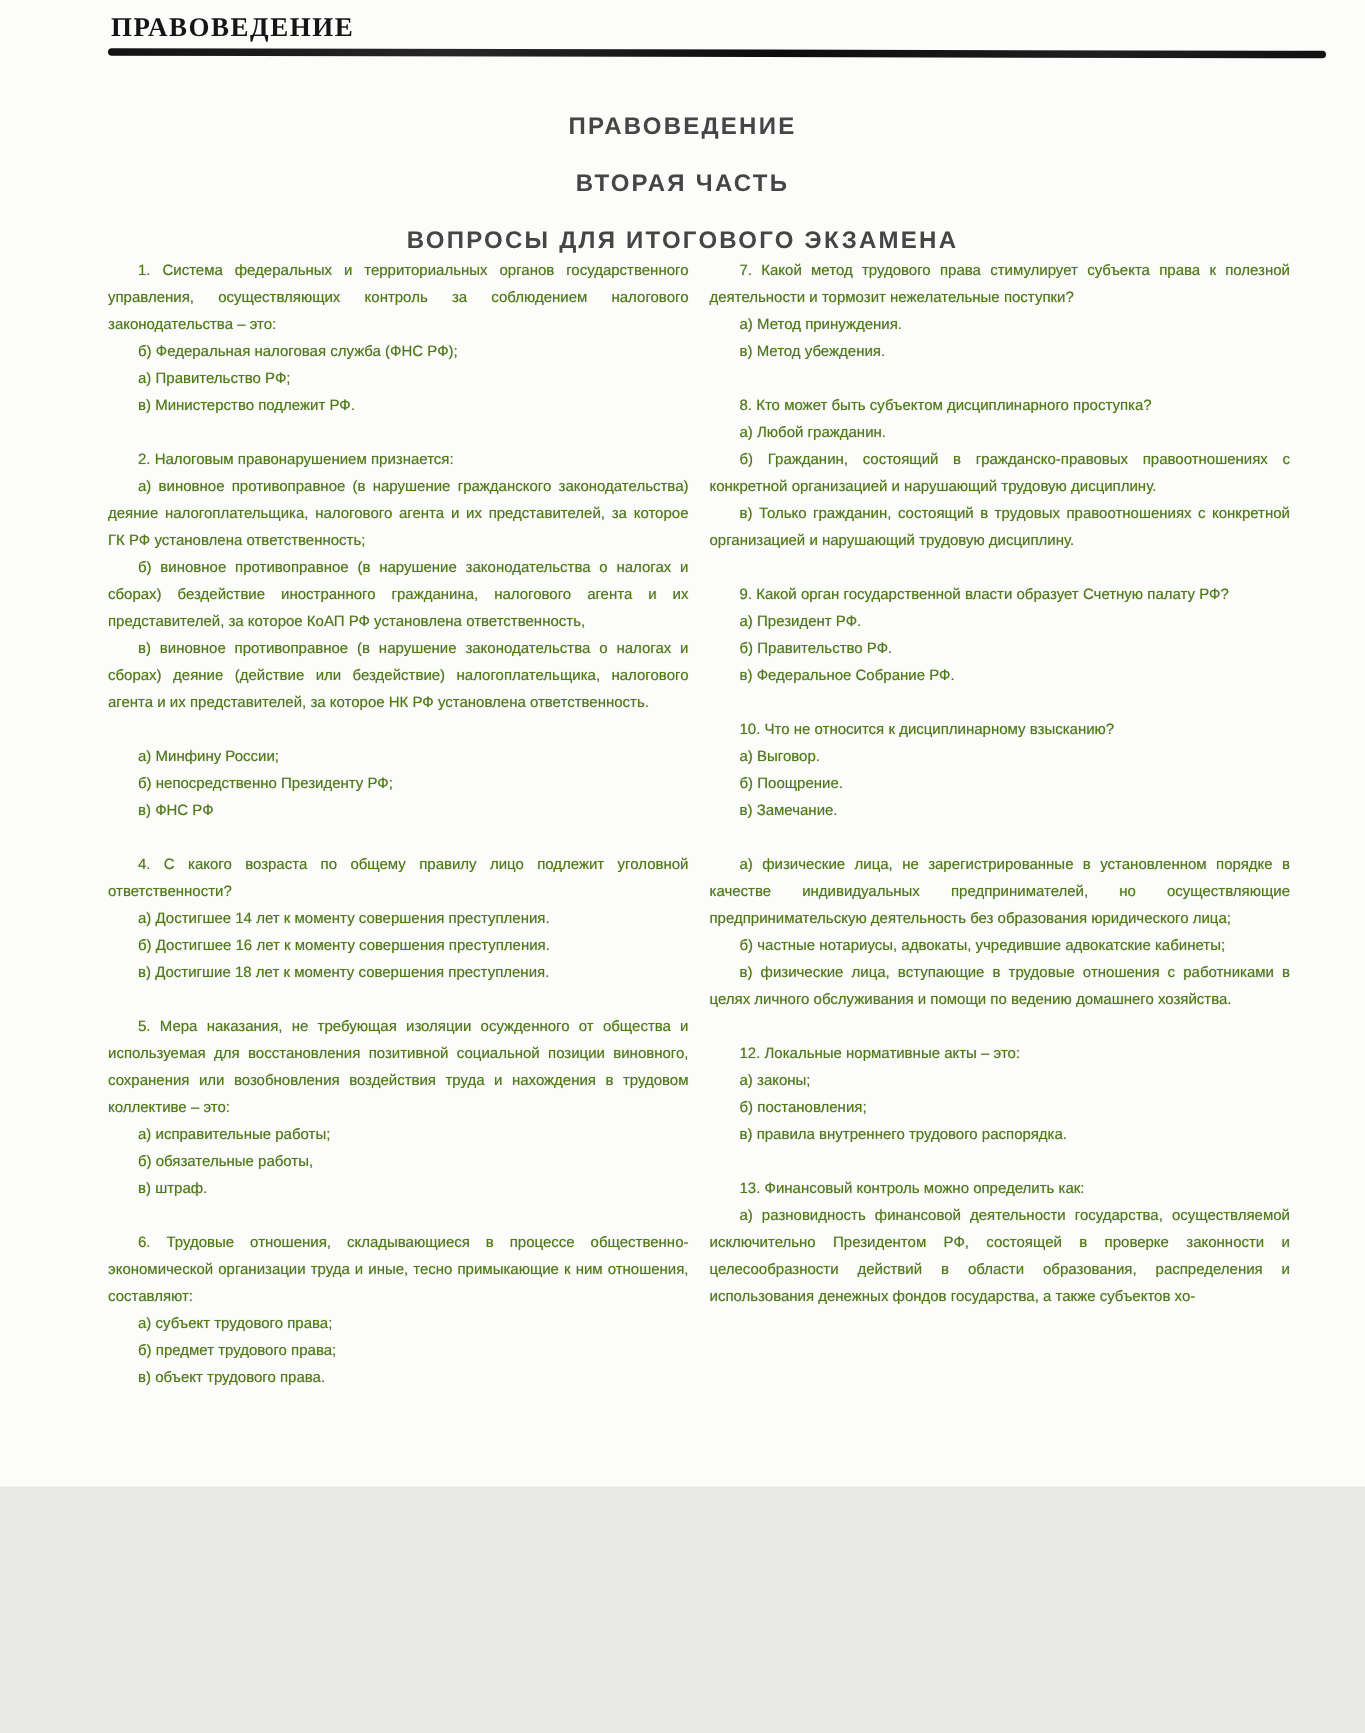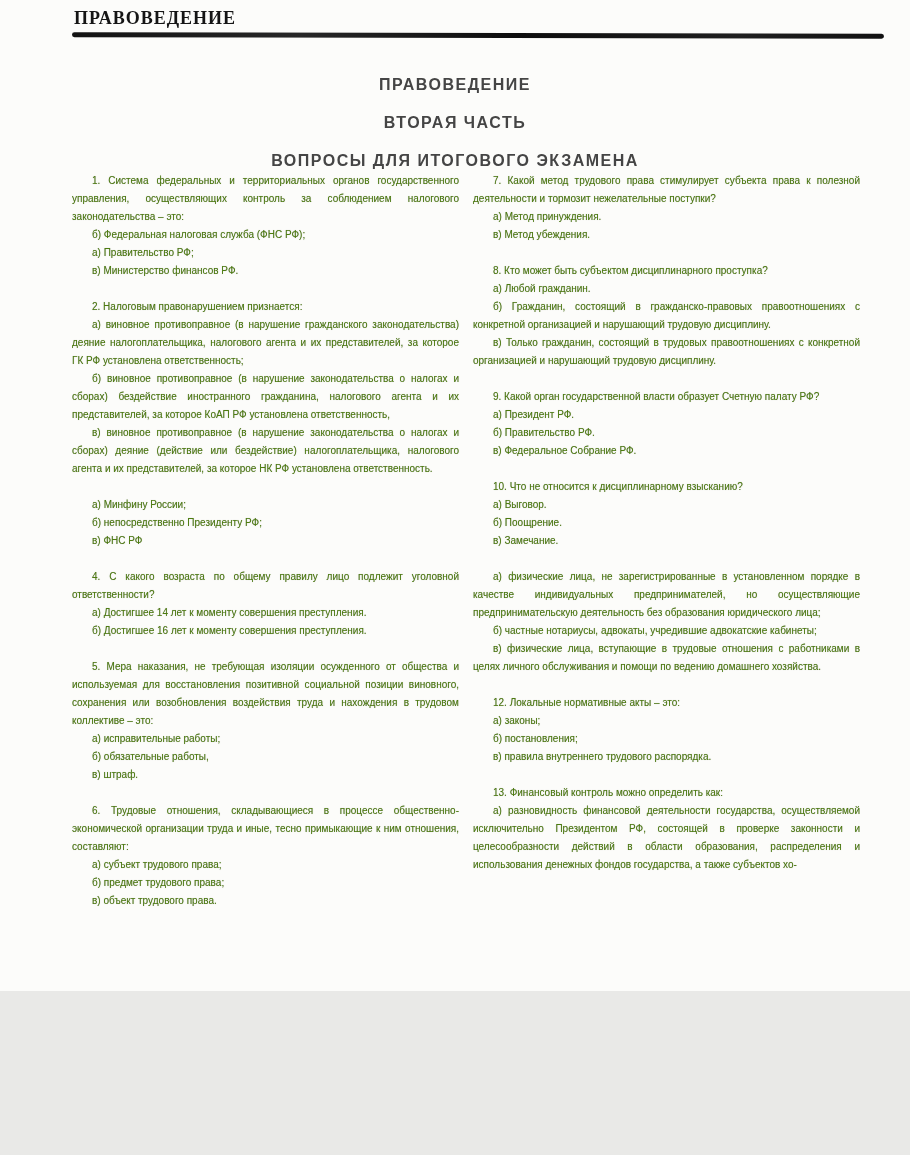--- a/index.html
+++ b/index.html
@@ -86,37 +86,38 @@
     <div class="t-line">ВТОРАЯ ЧАСТЬ</div>
     <div class="t-line">ВОПРОСЫ ДЛЯ ИТОГОВОГО ЭКЗАМЕНА</div>
   </div>
 
   <main class="columns">
     <div class="col" id="col-left">
         <div class="question">
           <p>1. Система федеральных и территориальных органов государственного управления, осуществляющих контроль за соблюдением налогового законодательства – это:</p>
           <p>б) Федеральная налоговая служба (ФНС РФ);</p>
           <p>а) Правительство РФ;</p>
-          <p>в) Министерство финансов РФ.</p>
+          <p>в) Министерство подлежит РФ.</p>
         </div>
         <div class="question">
           <p>2. Налоговым правонарушением признается:</p>
           <p>а) виновное противоправное (в нарушение гражданского законодательства) деяние налогоплательщика, налогового агента и их представителей, за которое ГК РФ установлена ответственность;</p>
           <p>б) виновное противоправное (в нарушение законодательства о налогах и сборах) бездействие иностранного гражданина, налогового агента и их представителей, за которое КоАП РФ установлена ответственность,</p>
           <p>в) виновное противоправное (в нарушение законодательства о налогах и сборах) деяние (действие или бездействие) налогоплательщика, налогового агента и их представителей, за которое НК РФ установлена ответственность.</p>
         </div>
         <div class="question">
           <p>а) Минфину России;</p>
           <p>б) непосредственно Президенту РФ;</p>
           <p>в) ФНС РФ</p>
         </div>
         <div class="question">
           <p>4. С какого возраста по общему правилу лицо подлежит уголовной ответственности?</p>
           <p>а) Достигшее 14 лет к моменту совершения преступления.</p>
           <p>б) Достигшее 16 лет к моменту совершения преступления.</p>
+          <p>в) Достигшие 18 лет к моменту совершения преступления.</p>
         </div>
         <div class="question">
           <p>5. Мера наказания, не требующая изоляции осужденного от общества и используемая для восстановления позитивной социальной позиции виновного, сохранения или возобновления воздействия труда и нахождения в трудовом коллективе – это:</p>
           <p>а) исправительные работы;</p>
           <p>б) обязательные работы,</p>
           <p>в) штраф.</p>
         </div>
         <div class="question">
           <p>6. Трудовые отношения, складывающиеся в процессе общественно-экономической организации труда и иные, тесно примыкающие к ним отношения, составляют:</p>
           <p>а) субъект трудового права;</p>

